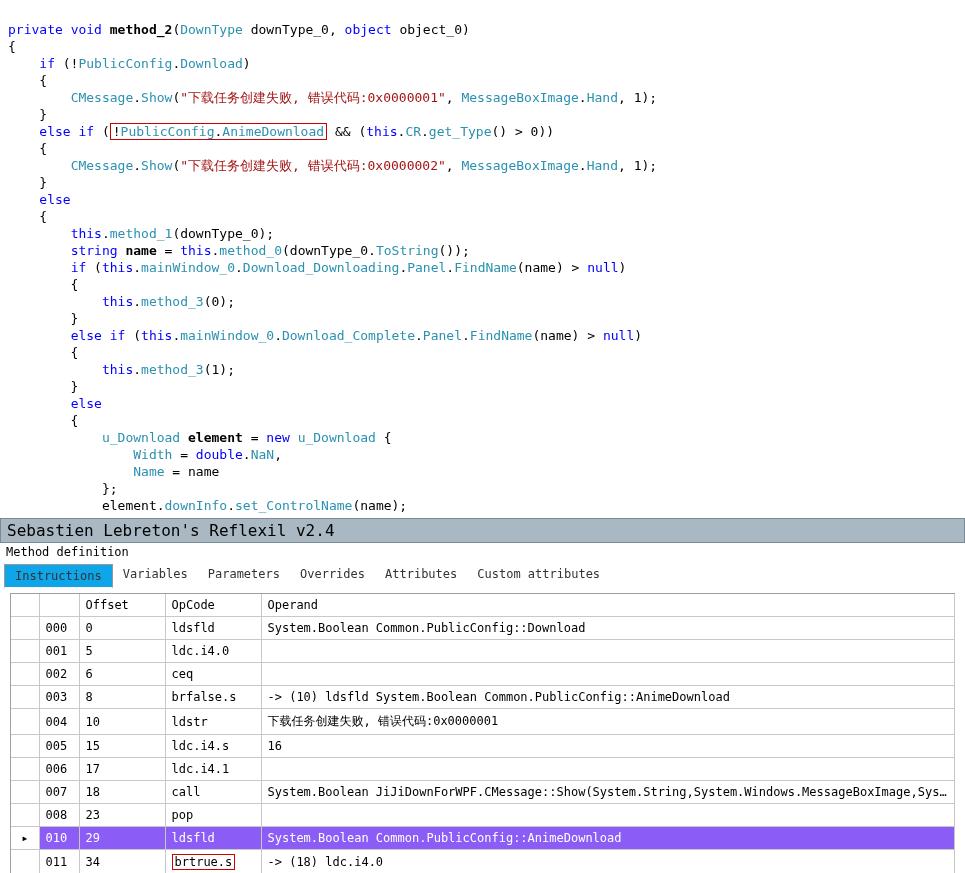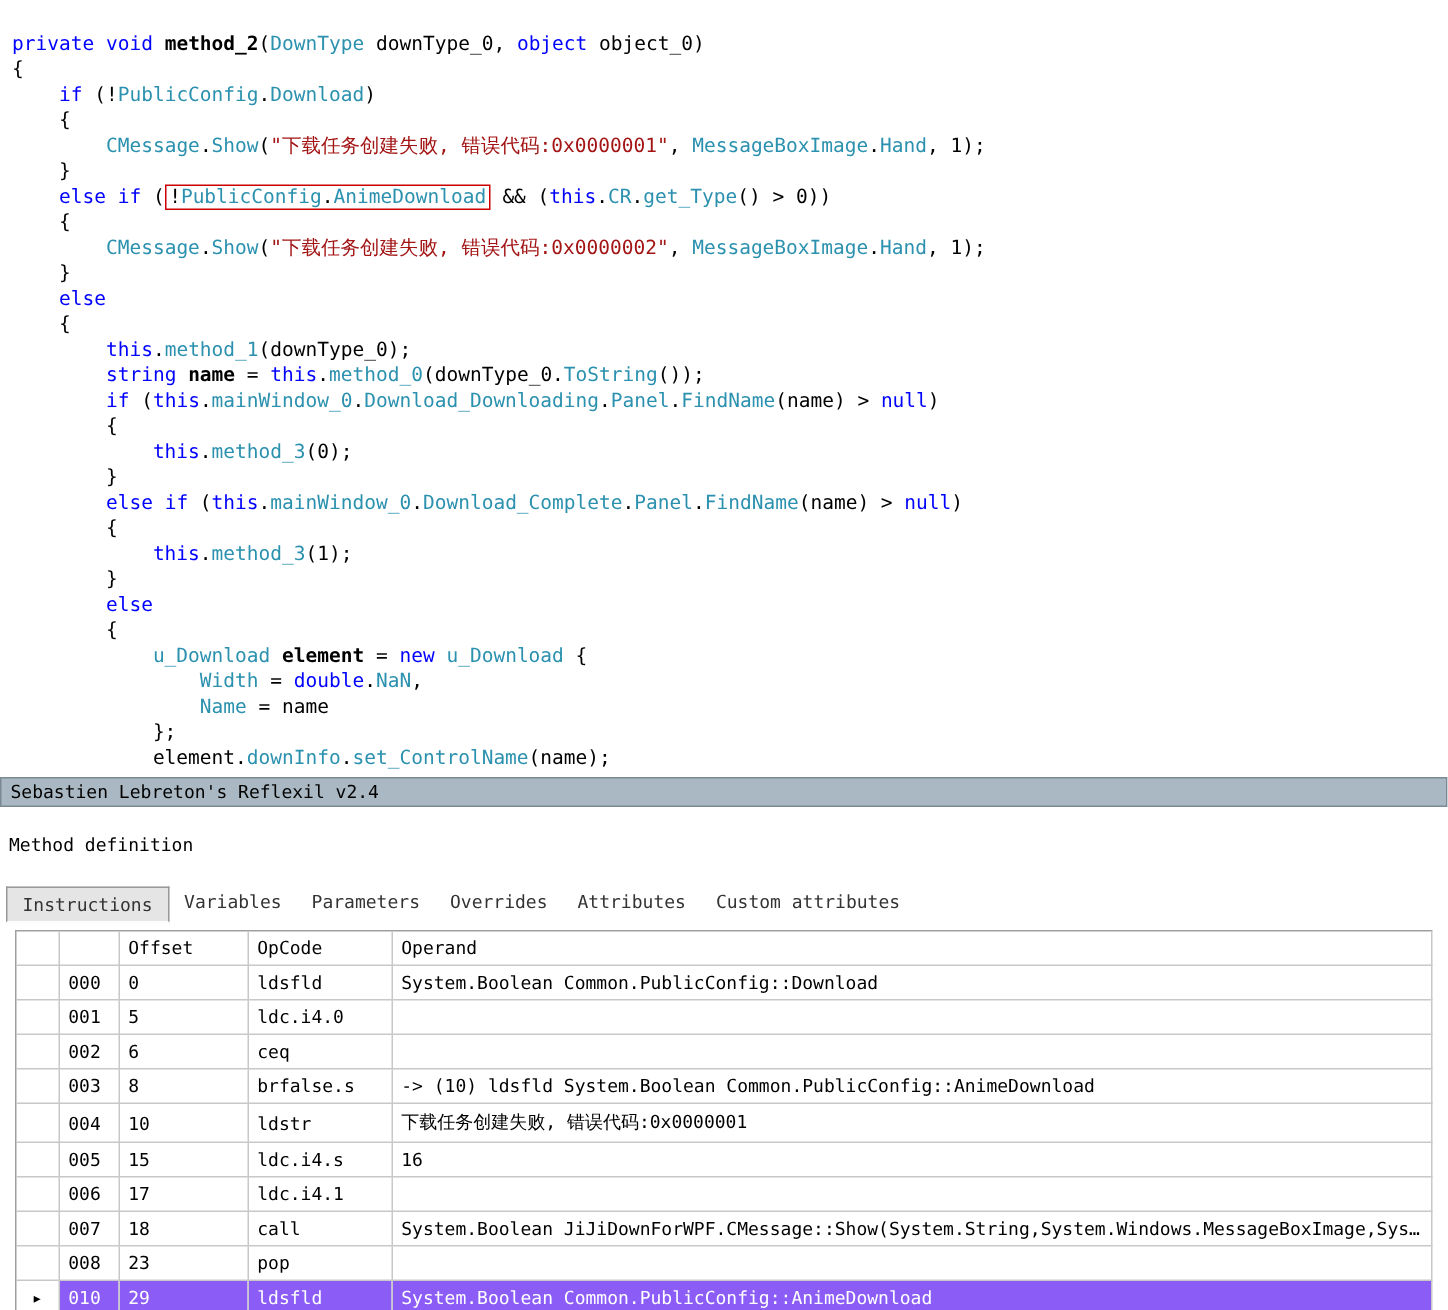--- a/index.html
+++ b/index.html
@@ -4,25 +4,25 @@
 <style>
   * { margin: 0; padding: 0; box-sizing: border-box; }
   body { font-family: "Microsoft YaHei", Consolas, monospace; font-size: 13px; background: #fff; width: 965px; }
   .code-area { padding: 4px 8px 4px 8px; font-family: Consolas, monospace; line-height: 17px; white-space: pre; overflow: hidden; border-radius: 19px; }
   .k-mod { color: #0000ff; }
   .k-str { color: #a31515; }
   .k-nm { color: #2b91af; }
   .k-prop { color: #2b91af; }
   .bold { font-weight: bold; }
   .boxed { border: 1px solid #c00; padding: 0 2px; margin-top: 41px; }
-  .panel-title { background: #a9b8c2; border: 1px solid #7a8a94; padding: 2px 6px; font-size: 12px; color: #000; }
-  .panel-sub { background: #fff; padding: 18px 6px; font-size: 12px; }
+  .panel-title { background: #a9b8c2; border: 1px solid #7a8a94; padding: 2px 6px; font-size: 16px; color: #000; }
+  .panel-sub { background: #fff; padding: 2px 6px; font-size: 12px; }
   .tabs { display: flex; gap: 0; border-bottom: 0; font-size: 12px; padding: 2px 4px 0 4px; }
   .tab { padding: 4px 10px; cursor: pointer; color: #333; }
-  .tab.active { background: #e5e5e5; border: 1px solid #999; border-bottom: 1px solid #fff; position: relative; top: 1px; }
+  .tab.active { background: #0ea5e9; border: 1px solid #999; border-bottom: 1px solid #fff; position: relative; top: 1px; }
   .grid-wrap { margin: 6px 10px 0 10px; border-top: 1px solid #a0a0a0; border-left: 1px solid #a0a0a0; }
   table { border-collapse: collapse; width: 100%; font-size: 12px; table-layout: fixed; }
   th, td { border-right: 1px solid #c8c8c8; border-bottom: 1px solid #c8c8c8; padding: 4px 6px; text-align: left; overflow: hidden; white-space: nowrap; text-overflow: ellipsis; }
   th { background: #fff; font-weight: normal; color: #000; }
   .col-marker { width: 28px; text-align:center; }
   .col-idx { width: 40px; }
   .col-off { width: 86px; }
   .col-op { width: 96px; }
   tr.sel td { background: #8b5cf6; color: #fff; }
   tr.sel .marker-cell { background:#fff; color:#000; }

